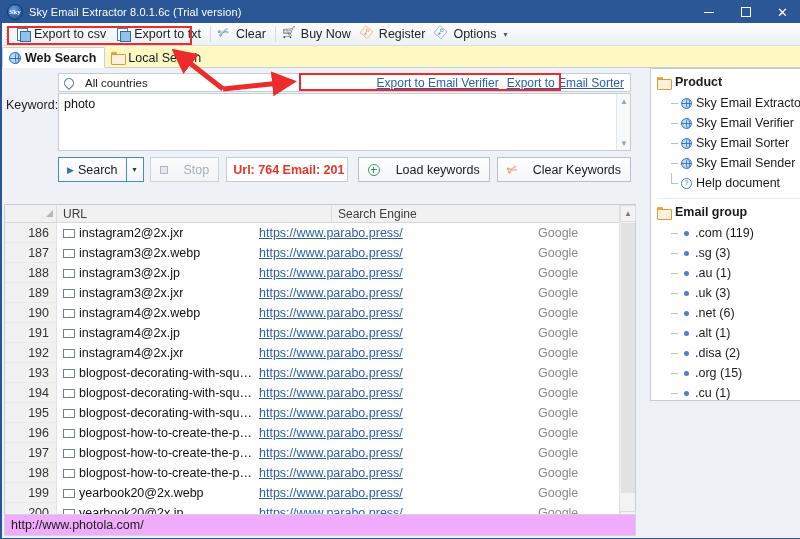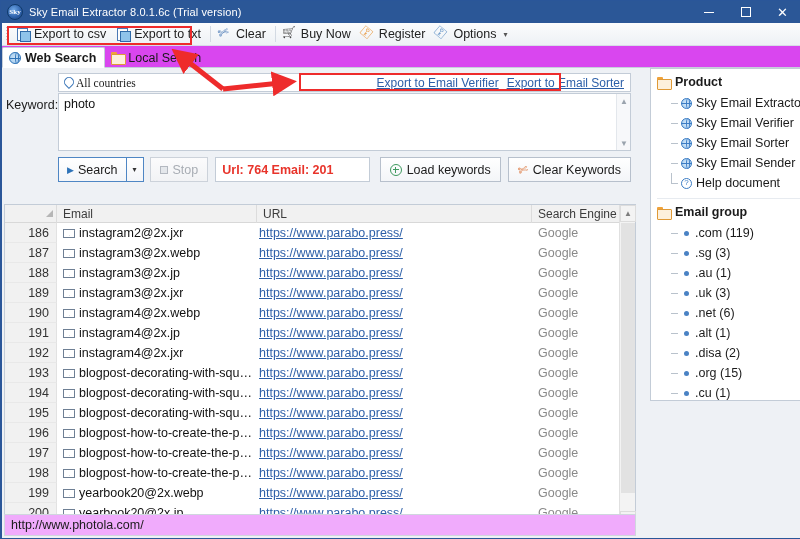--- a/index.html
+++ b/index.html
@@ -102,21 +102,21 @@
   }
   .ic-opt::before {
     content: "⚿"; position: absolute; left: 0; top: -3px; font-size: 14px;
     color: #5d8fc4; transform: rotate(40deg);
   }
 
   
   .tabstrip {
     position: absolute; left: 0; top: 23px; width: 798px; height: 22px;
     border-bottom: 1px solid #c6cfda;
-    background: #d946ef;
+    background: #fef9c3;
     display: flex; align-items: flex-end;
   }
   .tab {
     display: flex; align-items: center; gap: 4px;
     height: 21px; padding: 0 8px 0 6px;
     font-size: 12.5px; color: #1a1a1a;
     position: relative; top: 1px;
   }
   .tab.active {
     font-weight: bold;
@@ -153,22 +153,22 @@
   .panel {
     position: absolute; left: 0; top: 45px; width: 630px; height: 136px;
     background: #eef1f5;
   }
   .countrybar {
     position: absolute; left: 56px; top: 5px; width: 573px; height: 19px;
     background: #ffffff; border: 1px solid #c3ccd7;
     display: flex; align-items: center;
   }
   .country-sel {
-    display: flex; gap: 3px; padding-left: 4px;
-    font-size: 11.5px; color: #1b1b1b; font-family: Liberation Serif, serif;
+    display: flex; align-items: center; gap: 12px; padding-left: 4px;
+    font-size: 11.5px; color: #1b1b1b;
   }
   .pin {
     width: 10px; height: 10px; flex: 0 0 10px; position: relative;
   }
   .pin::before {
     content:""; position:absolute; left:1px; top:0px; width:8px;height:8px;
     border:1.3px solid #3b76b8; border-radius:50% 50% 50% 0;
     transform: rotate(-45deg);
   }
   .links-box {
@@ -199,21 +199,21 @@
     color:#9aa3ad; font-size:8px;
   }
   .kw-scroll .arr.up { top: 0; }
   .kw-scroll .arr.dn { bottom: 0; }
 
   .ctrlrow {
     position: absolute; left: 56px; top: 88px; width: 573px; height: 27px;
     display: flex; align-items: center;
   }
   .btn {
-    height: 25px; display:flex; align-items:center; gap:5px;
+    height: 25px; display:flex; align-items:center; gap:16px;
     padding: 0 9px; font-size: 12.5px;
     background: linear-gradient(to bottom,#ffffff,#f3f5f8);
     border: 1px solid #b7c0cc; color: #1b1b1b;
     white-space: nowrap;
   }
   .btn-search { border-color: #4e86c4; gap:4px; padding:0 8px; }
   .btn-split {
     width: 17px; height: 25px; border: 1px solid #4e86c4; border-left: none;
     background: linear-gradient(to bottom,#ffffff,#f3f5f8);
     display:flex;align-items:center;justify-content:center;
@@ -480,21 +480,20 @@
         <div class="btn btn-clearkw">
           <span class="brush-ic">✄</span>
           <span>Clear Keywords</span>
         </div>
       </div>
     </div>
 
     <div class="tablewrap">
       <div class="thead">
         <div class="th th-idx"></div>
-        <div class="th th-email">Email</div>
         <div class="th th-url">URL</div>
         <div class="th th-engine">Search Engine</div>
       </div>
       <div class="tbody" id="tbody">
           <div class="trow">
             <div class="td td-idx">186</div>
             <div class="td td-email">
               <span class="env"></span>
               <span class="ellipsis-txt">instagram2@2x.jxr</span>
             </div>

